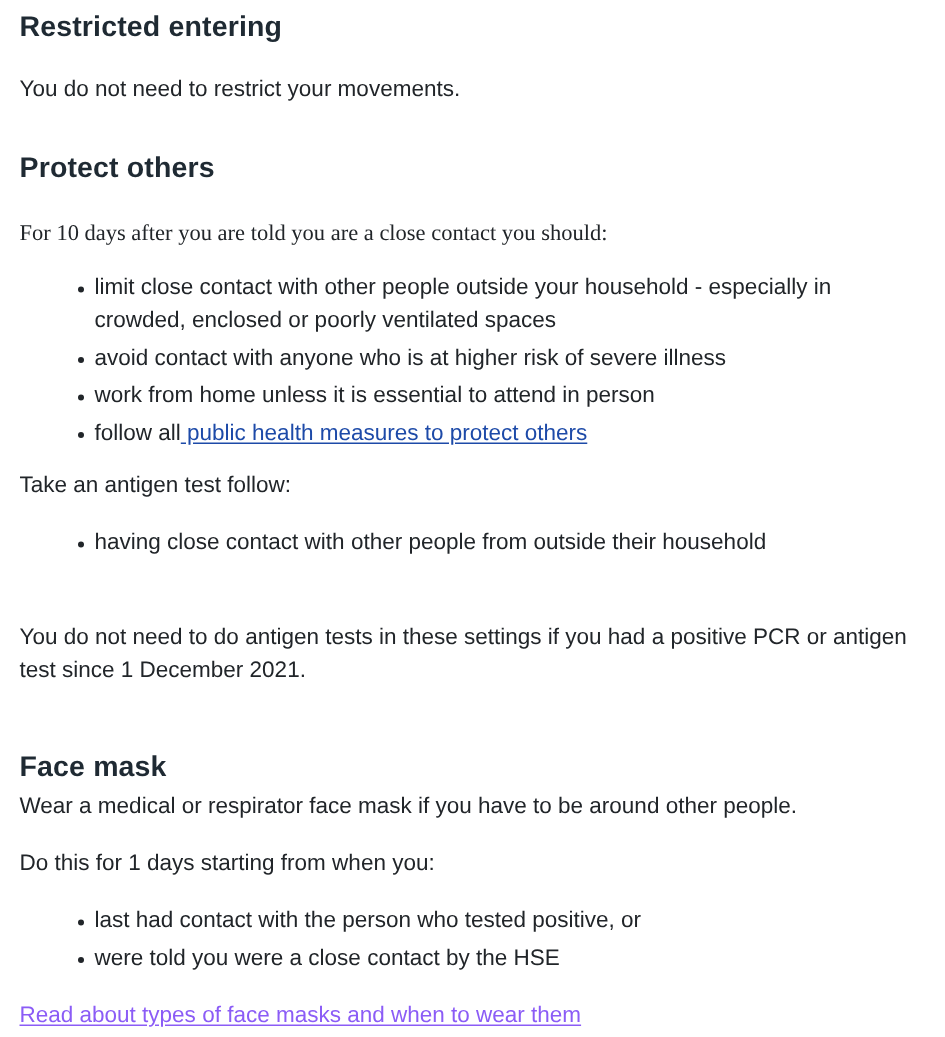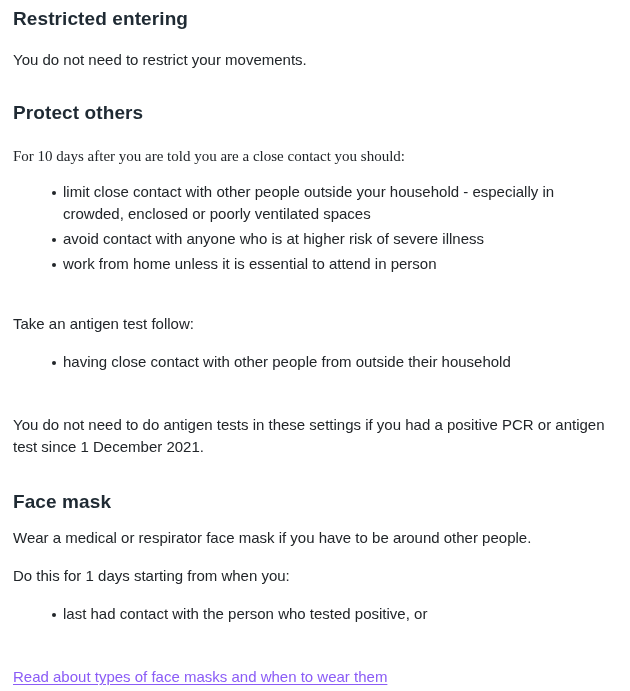--- a/index.html
+++ b/index.html
@@ -71,35 +71,37 @@
   <h2 class="abs" style="top:7px;">Restricted entering</h2>
   <p class="abs" style="top:49px;">You do not need to restrict your movements.</p>
 
   <h2 class="abs" style="top:101px;">Protect others</h2>
   <p class="abs" style="top:145px;font-family:Liberation Serif, serif;">For 10 days after you are told you are a close contact you should:</p>
 
   <ul class="abs" style="top:181px; width:600px;">
     <li style="margin-bottom:3px;">limit close contact with other people outside your household - especially in crowded, enclosed or poorly ventilated spaces</li>
     <li style="margin-bottom:3px;">avoid contact with anyone who is at higher risk of severe illness</li>
     <li style="margin-bottom:3px;">work from home unless it is essential to attend in person</li>
+    <li><span>follow all</span><a href="#" class="link-blue"> public health measures to protect others</a></li>
   </ul>
 
   <p class="abs" style="top:313px;">Take an antigen test follow:</p>
 
   <ul class="abs" style="top:351px; width:600px;">
     <li>having close contact with other people from outside their household</li>
   </ul>
 
   <p class="abs" style="top:414px; width:612px;">You do not need to do antigen tests in these settings if you had a positive PCR or antigen test since 1 December 2021.</p>
 
-  <h2 class="abs" style="top:490px;">Face mask</h2>
+  <h2 class="abs" style="top:500px;">Face mask</h2>
   <p class="abs" style="top:527px;">Wear a medical or respirator face mask if you have to be around other people.</p>
   <p class="abs" style="top:565px;">Do this for 1 days starting from when you:</p>
 
   <ul class="abs" style="top:603px; width:600px;">
     <li style="margin-bottom:3px;">last had contact with the person who tested positive, or</li>
+    <li>were told you were a close contact by the HSE</li>
   </ul>
 
   <p class="abs" style="top:666px;">
     <a href="#" class="link-visited">Read about types of face masks and when to wear them</a>
   </p>
 
 </div>
 
 </body></html>

